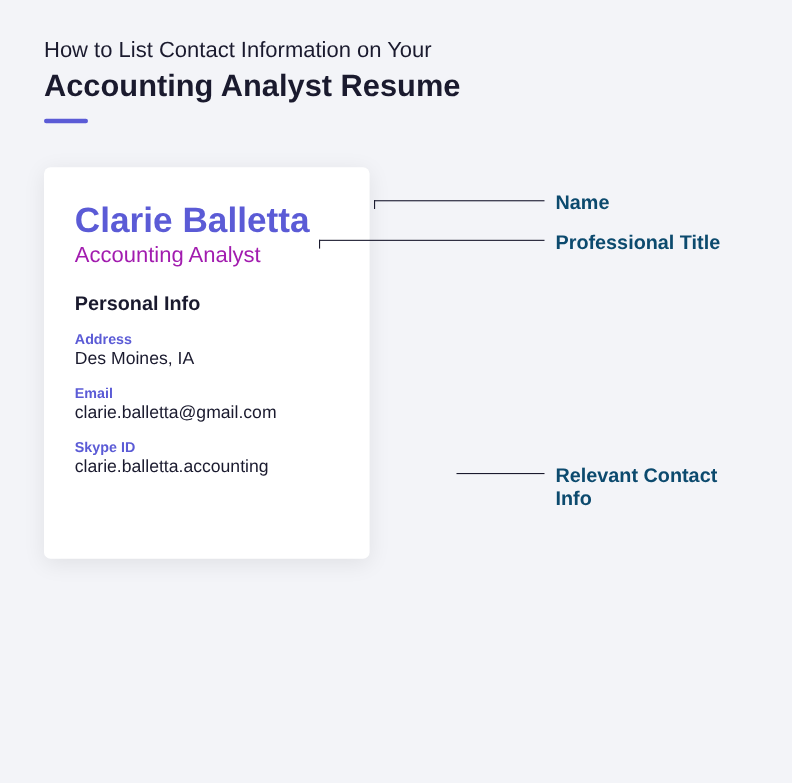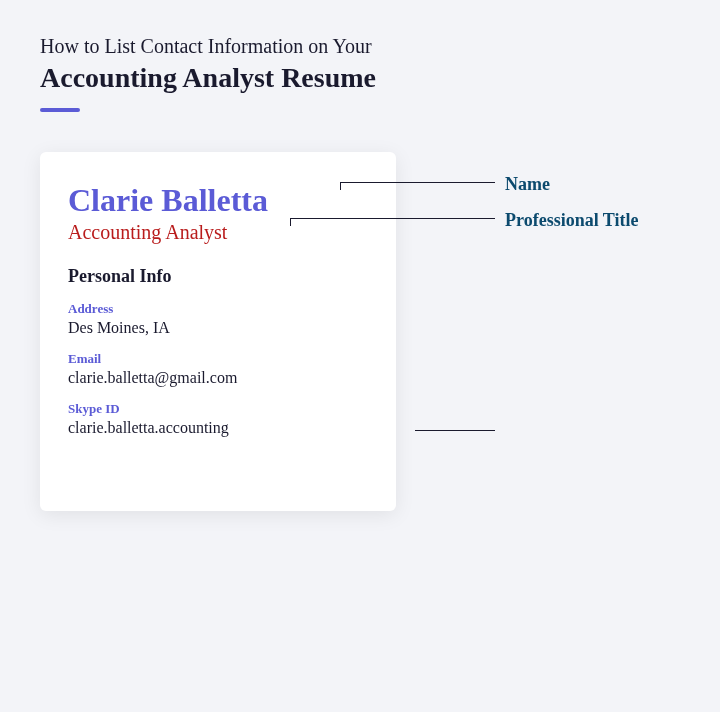--- a/index.html
+++ b/index.html
@@ -1,19 +1,18 @@
 <!DOCTYPE html>
 <html><head>
   <meta charset="utf-8">
   <style>
     * {
       margin: 0;
       padding: 0;
       box-sizing: border-box;
-      font-family: Liberation Serif, serif;
     }
     body {
       font-family: -apple-system, BlinkMacSystemFont, 'Segoe UI', Arial, sans-serif;
       background: #f3f4f8;
       width: 720px;
       height: 712px;
       padding: 35px 40px;
       position: relative;
     }
     .header-subtitle {
@@ -35,33 +34,33 @@
       border-radius: 2px;
       margin-bottom: 40px;
     }
     .content-wrapper {
       position: relative;
     }
     .resume-card {
       background: #ffffff;
       border-radius: 6px;
       box-shadow: 0 4px 20px rgba(0,0,0,0.08);
-      width: 356px;
+      width: 296px;
       padding: 30px 28px 60px 28px;
     }
     .resume-name {
       font-size: 32px;
       font-weight: 800;
       color: #5b5bd6;
       margin-bottom: 2px;
     }
     .resume-title {
       font-size: 20px;
       font-weight: 400;
-      color: #b91c1c;
+      color: #a21caf;
       margin-bottom: 22px;
     }
     .section-heading {
       font-size: 18px;
       font-weight: 800;
       color: #1a1a2e;
       margin-bottom: 14px;
     }
     .info-label {
       font-size: 13px;
@@ -165,13 +164,14 @@
   </div>
 
   <div class="line line-name-h"></div>
   <div class="line line-name-v"></div>
   <div class="line line-title-h"></div>
   <div class="line line-title-v"></div>
   <div class="line line-contact-h"></div>
 
   <div class="annotation ann-name">Name</div>
   <div class="annotation ann-title">Professional Title</div>
+  <div class="annotation ann-contact">Relevant Contact Info</div>
 </div>
 
 </body></html>

